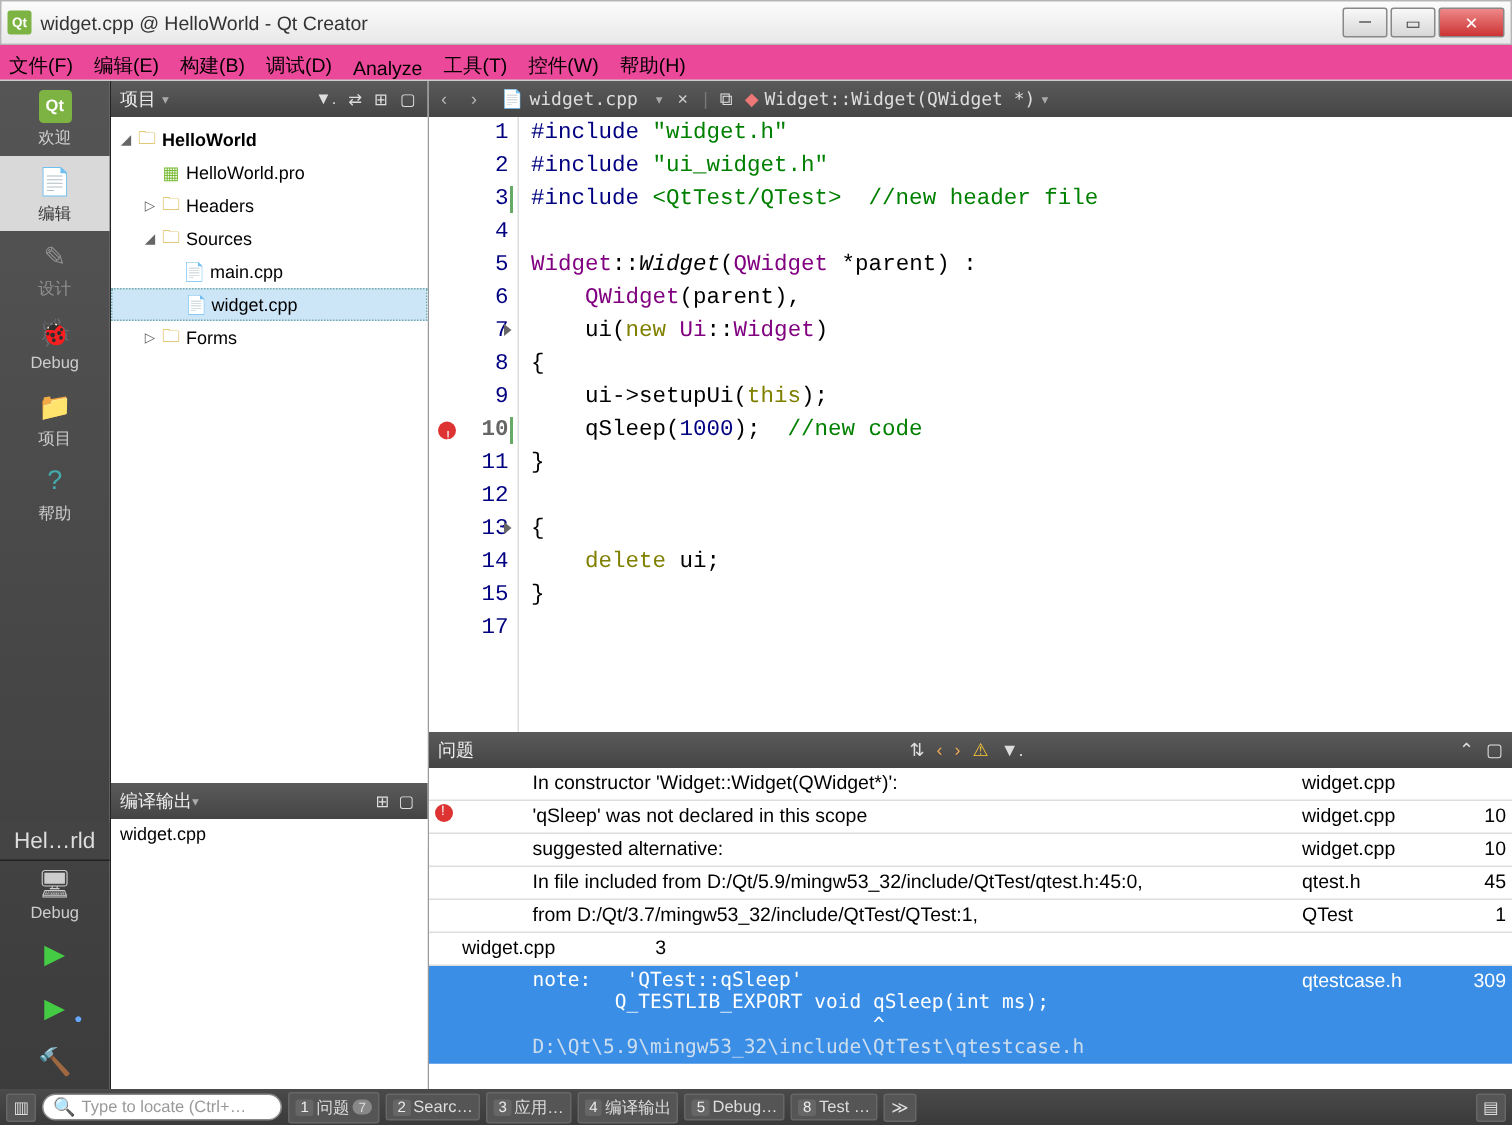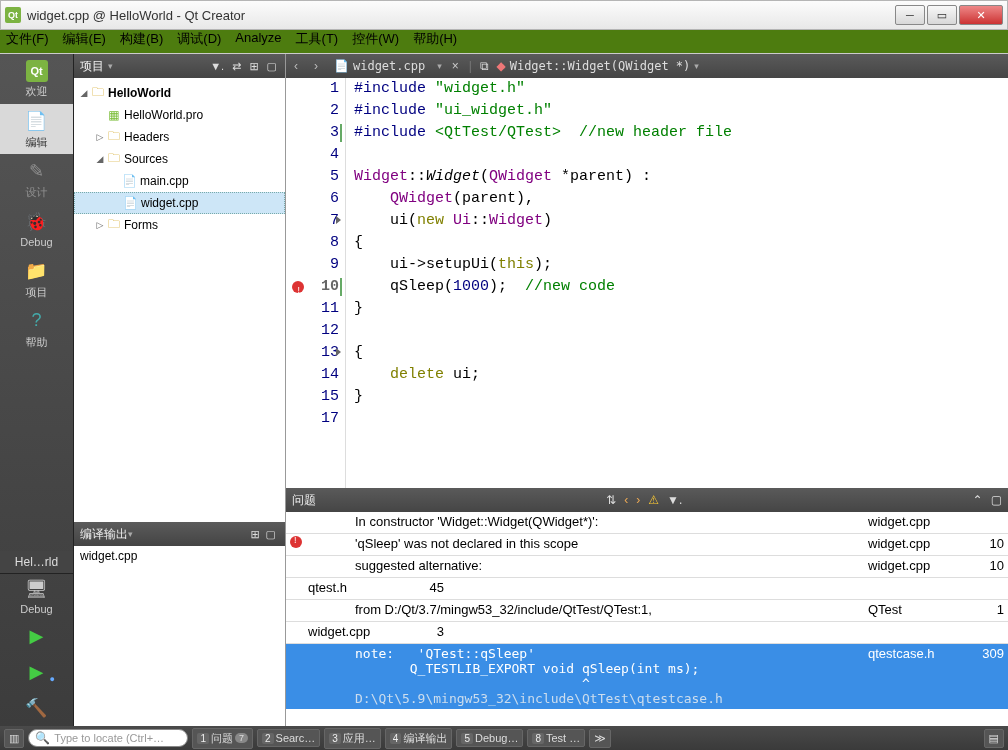--- a/index.html
+++ b/index.html
@@ -7,34 +7,34 @@
 
 
 .titlebar { height: 30px; background: linear-gradient(#fcfcfc, #e8e8e8); border: 1px solid #b5b5b5; display: flex; align-items: center; padding: 0 4px; }
 .titlebar .app-icon { width: 16px; height: 16px; background: #7cb342; border-radius: 2px; margin-right: 6px; display: inline-flex; align-items: center; justify-content: center; color: #fff; font-size: 9px; font-weight: bold; }
 .titlebar .title { flex: 1; color: #333; font-size: 13px; }
 .titlebar .winbtn { width: 30px; height: 20px; border: 1px solid #888; background: linear-gradient(#f8f8f8,#d8d8d8); margin-left: 2px; display: flex; align-items: center; justify-content: center; font-size: 11px; border-radius: 2px; }
 .titlebar .winbtn.close { background: linear-gradient(#e88,#c33); color: #fff; width: 44px; }
 .titlebar .winbtn.min, .titlebar .winbtn.max { color: #333; }
 
 
-.menubar { height: 24px; background: #4d7c0f; border-bottom: 1px solid #ccc; display: flex; align-items: flex-start; padding: 0 6px; gap: 14px; font-size: 13px; }
+.menubar { height: 24px; background: #ec4899; border-bottom: 1px solid #ccc; display: flex; align-items: flex-end; padding: 0 6px; gap: 14px; font-size: 13px; }
 .menubar span { cursor: default; }
 
 
 .main { display: flex; height: calc(750px - 30px - 24px - 24px); }
 
 
 .leftbar { width: 74px; background: linear-gradient(#555,#3c3c3c); display: flex; flex-direction: column; align-items: center; color: #ccc; font-size: 11px; border-right: 1px solid #222; }
 .leftbar .navitem { width: 100%; height: 50px; display: flex; flex-direction: column; align-items: center; justify-content: center; gap: 2px; cursor: pointer; }
 .leftbar .navitem.active { background: #d9d9d9; color: #333; }
 .leftbar .navicon { width: 24px; height: 24px; display: flex; align-items: center; justify-content: center; font-size: 18px; }
 .leftbar .spacer { flex: 1; }
 .leftbar .bottomnav { width: 100%; display: flex; flex-direction: column; align-items: center; }
-.leftbar .target-label { font-size: 12px; color: #ddd; padding: 4px 0; width: 100%; text-align: center; background: #444; border-bottom: 1px solid #222; }
+.leftbar .target-label { font-size: 15px; color: #ddd; padding: 4px 0; width: 100%; text-align: center; background: #444; border-bottom: 1px solid #222; }
 .leftbar .bicon { width: 100%; height: 36px; display: flex; align-items: center; justify-content: center; font-size: 18px; }
 
 
 .midcol { width: 212px; display: flex; flex-direction: column; border-right: 1px solid #999; }
 .midcol .panehdr { height: 24px; background: linear-gradient(#5b5b5b,#444); color: #eee; display: flex; align-items: center; padding: 0 6px; font-size: 12px; gap: 4px; }
 .midcol .panehdr .flex { flex: 1; }
 .midcol .panehdr .tbtn { color: #ddd; font-size: 11px; padding: 0 2px; cursor: pointer; }
 .tree { flex: 1; background: #fff; overflow: auto; padding: 4px 0; }
 .tree .row { display: flex; align-items: center; height: 22px; padding-left: 4px; cursor: default; }
 .tree .row.selected { background: #cde6f7; border: 1px dotted #7aa; }
@@ -311,20 +311,21 @@
           <span class="iline">10</span>
         </div>
         <div class="irow">
           <span class="iicon"></span>
           <span class="itext">suggested alternative:</span>
           <span class="ifile">widget.cpp</span>
           <span class="iline">10</span>
         </div>
         <div class="irow">
           <span class="iicon"></span>
+          <span class="itext">In file included from D:/Qt/5.9/mingw53_32/include/QtTest/qtest.h:45:0,</span>
           <span class="ifile">qtest.h</span>
           <span class="iline">45</span>
         </div>
         <div class="irow">
           <span class="iicon"></span>
           <span class="itext">from D:/Qt/3.7/mingw53_32/include/QtTest/QTest:1,</span>
           <span class="ifile">QTest</span>
           <span class="iline">1</span>
         </div>
         <div class="irow">

